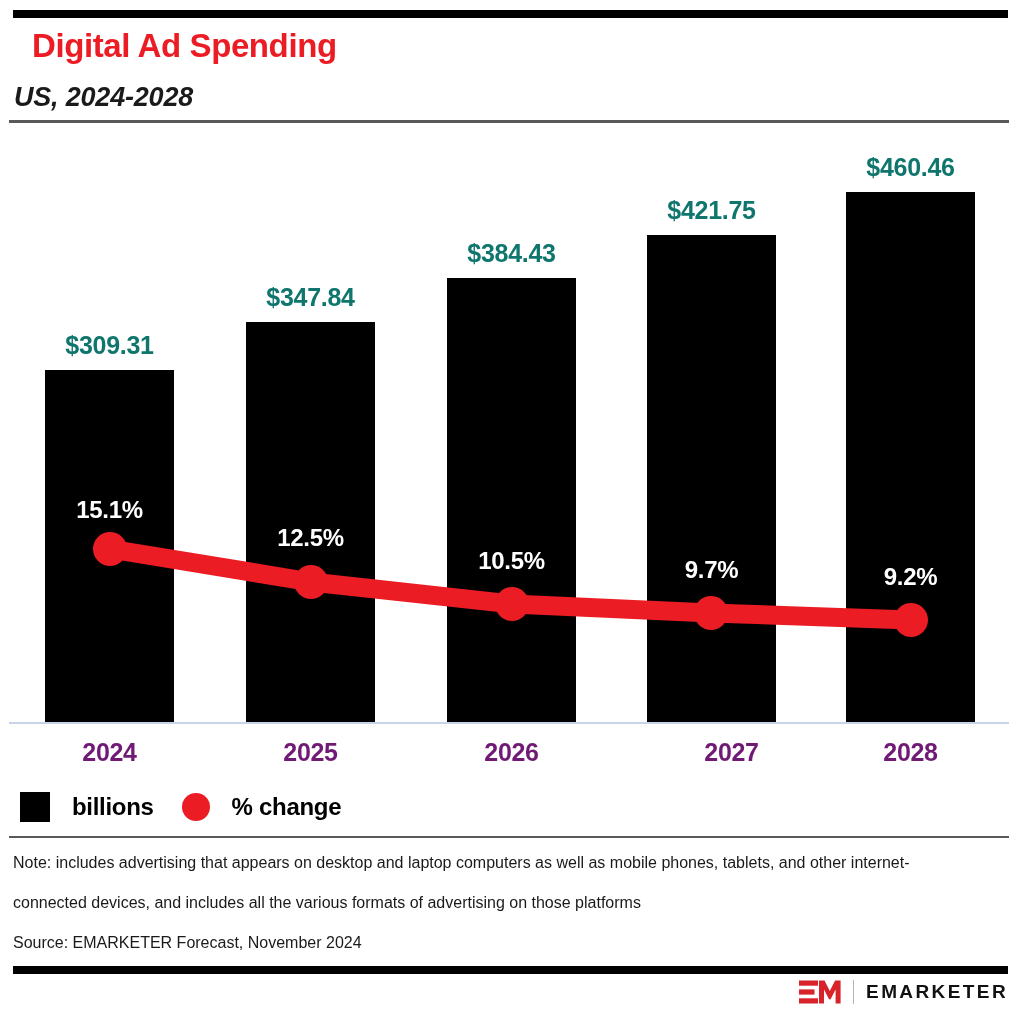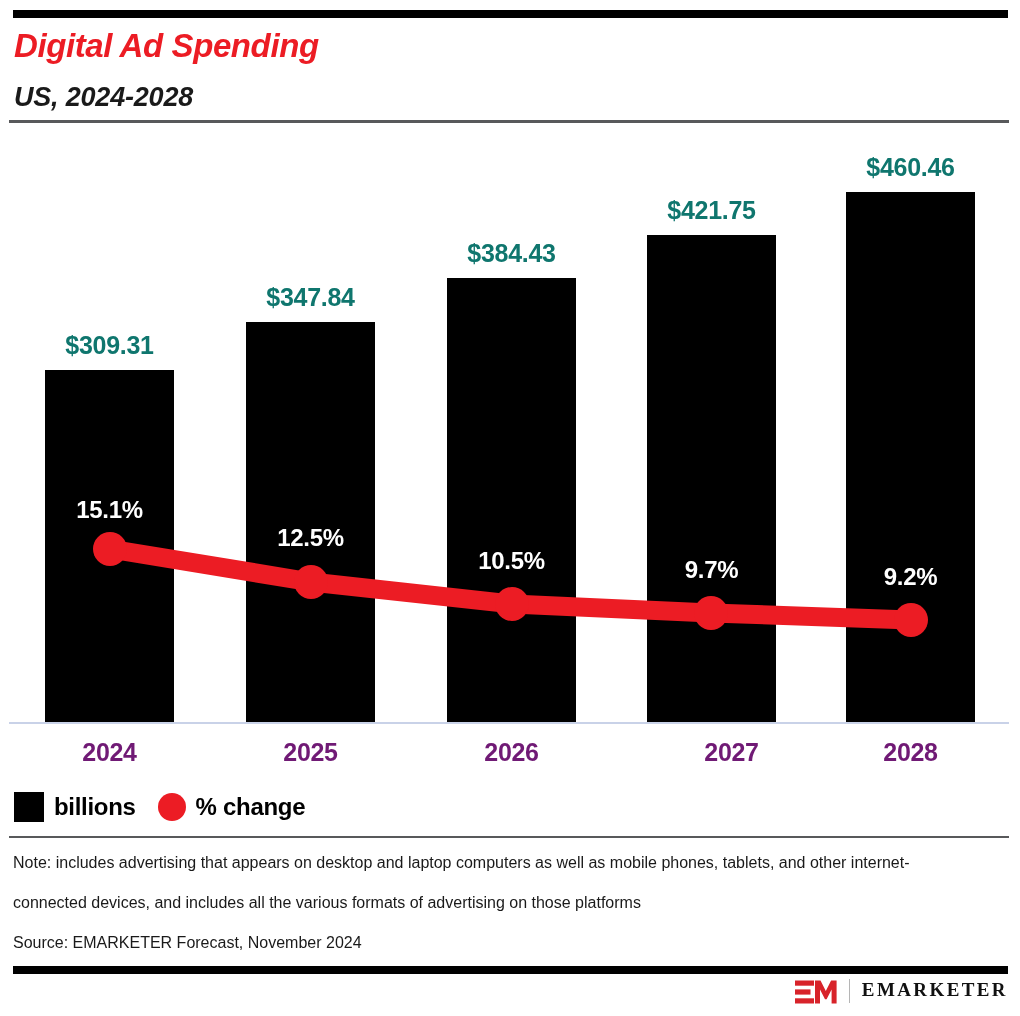--- a/index.html
+++ b/index.html
@@ -27,29 +27,28 @@
   .top-rule {
     position: absolute;
     left: 13px;
     top: 10px;
     width: 995px;
     height: 8px;
     background: #000000;
   }
   .title {
     position: absolute;
-    left: 14px;
+    left: 32px;
     top: 26px;
     font-size: 33px;
     font-weight: bold;
     letter-spacing: -0.4px;
     line-height: 40px;
     color: #EC1C24;
     white-space: nowrap;
-    font-style: italic;
   }
   .subtitle {
     position: absolute;
     left: 14px;
     top: 80px;
     font-size: 27px;
     font-style: italic;
     font-weight: bold;
     letter-spacing: -0.2px;
     line-height: 34px;
@@ -129,21 +128,22 @@
     position: absolute;
     left: 14px;
     top: 792px;
     display: flex;
     align-items: center;
     gap: 22px;
   }
   .legend-item {
     display: flex;
     align-items: center;
-    gap: 10px;
+    gap: 22px;
+    margin-left: 6px;
   }
   .swatch-square {
     width: 30px;
     height: 30px;
     background: #000000;
   }
   .swatch-circle {
     width: 28px;
     height: 28px;
     border-radius: 50%;
@@ -189,22 +189,22 @@
     top: 966px;
     width: 995px;
     height: 8px;
     background: #000000;
   }
   .brand {
     position: absolute;
     right: 12px;
     top: 979px;
     display: flex;
+    align-items: center;
     gap: 12px;
-    font-family: Liberation Serif, serif;
   }
   .brand-mark {
     display: block;
   }
   .brand-divider {
     width: 1px;
     height: 24px;
     background: #b5b5b5;
   }
   .brand-word {

